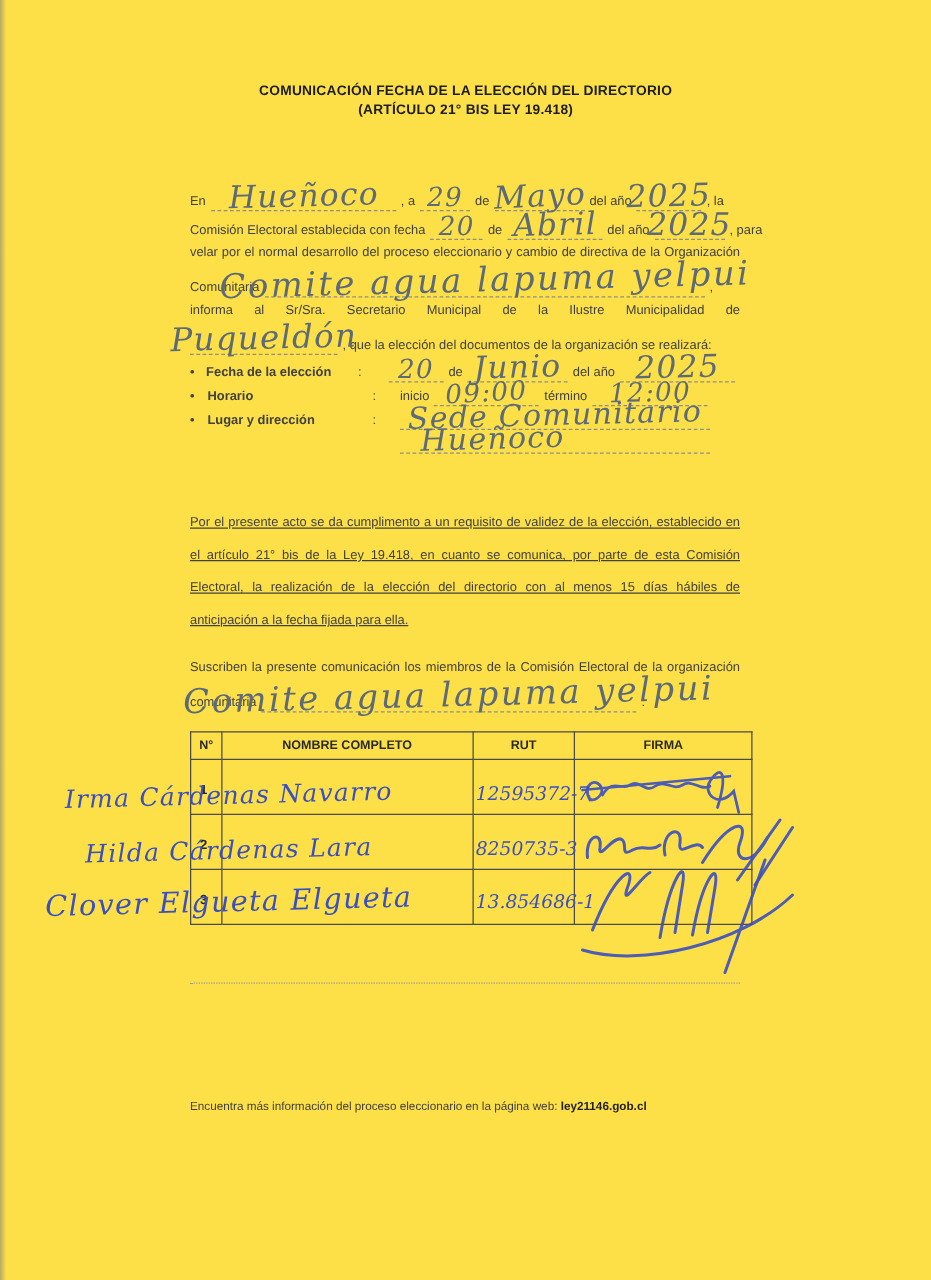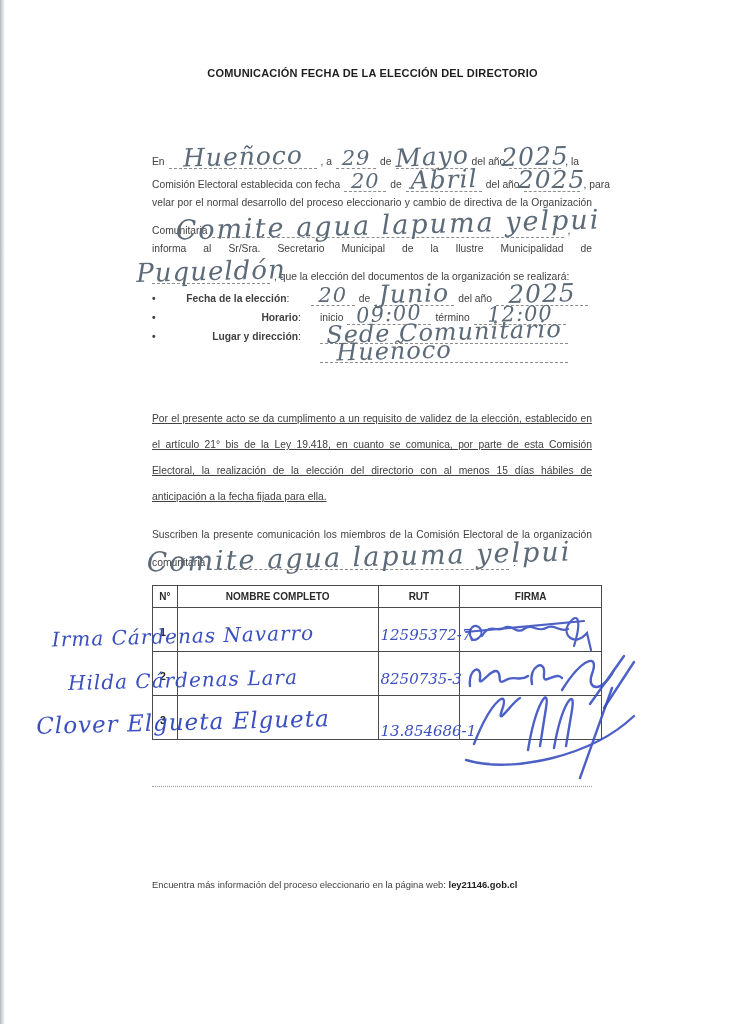--- a/index.html
+++ b/index.html
@@ -1,18 +1,18 @@
 <!DOCTYPE html>
 <html><head>
 <meta charset="utf-8">
 <style>
   html,body{margin:0;padding:0;background:#e8e8e8;}
   .page{
     position:relative;width:745px;height:1024px;margin:0 auto;
-    background:#ffffff;overflow:hidden;
+    background:#fde047;overflow:hidden;
     font-family:"Liberation Sans",sans-serif;color:#3c3c3c;
   }
   .scan-edge{position:absolute;left:0;top:0;bottom:0;width:5px;
     background:linear-gradient(90deg,rgba(120,125,130,.55),rgba(255,255,255,0));}
   .sec{position:absolute;left:152px;width:440px;}
 
   
   .title{left:0;width:745px;text-align:center;color:#1d1d1d;
     font-weight:bold;font-size:11px;line-height:15px;letter-spacing:.2px;}
 
@@ -33,21 +33,21 @@
     color:#5d6a78;white-space:nowrap;letter-spacing:1px;}
   .hw-xl{font-size:25px;}
   .hw-lg{font-size:21px;}
   .tilt-l{transform:translateX(-50%) rotate(-3deg) !important;}
   .tilt-s{transform:translateX(-50%) rotate(-1.5deg) !important;}
   .ink-blue{color:#3a4fc0;}
 
   
   .bullet-row{display:flex;align-items:flex-end;margin-bottom:6px;}
   .bdot{width:14px;font-weight:bold;padding-bottom:2px;}
-  .blabel{width:132px;font-weight:bold;padding-bottom:2px;text-align:right;}
+  .blabel{width:132px;font-weight:bold;padding-bottom:2px;}
   .bcolon{width:22px;padding-bottom:2px;}
   .bcontent{flex:1;display:flex;align-items:flex-end;white-space:nowrap;}
   .bcontent .w{padding-bottom:2px;}
 
   
   table.sig{border-collapse:collapse;table-layout:fixed;}
   table.sig th,table.sig td{border:1.4px solid #4b4b4b;padding:0;position:relative;}
   table.sig th{font-size:10px;font-weight:bold;color:#2a2a2a;height:21px;text-align:center;}
   table.sig td{height:43px;overflow:visible;}
   .c-num{width:24px;} .c-nombre{width:200px;} .c-rut{width:81px;} .c-firma{width:141px;}
@@ -63,20 +63,21 @@
   .foot b{color:#1f1f1f;}
 </style>
 </head>
 <body>
 
 <div class="page">
   <div class="scan-edge"></div>
 
   <div class="sec title" style="top:66px;">
     <div>COMUNICACIÓN FECHA DE LA ELECCIÓN DEL DIRECTORIO</div>
+    <div>(ARTÍCULO 21° BIS LEY 19.418)</div>
   </div>
 
   <div class="sec pt" style="top:146px;">
     <div class="line">
       <span class="w">En</span>
       <span class="blank" style="width:148px;">
         <span class="hw hw-xl tilt-s">Hueñoco</span>
       </span>
       <span class="w">, a</span>
       <span class="blank" style="width:40px;">
@@ -248,21 +249,21 @@
           </td>
         </tr>
         <tr>
           <td class="c-num">
               <span>3</span>
             </td>
           <td class="c-nombre">
               <span class="hw ink-blue name-hw name-hw-big tilt-s">Clover Elgueta Elgueta</span>
             </td>
           <td class="c-rut">
-              <span class="hw ink-blue rut-hw" style="bottom:0;">13.854686-1</span>
+              <span class="hw ink-blue rut-hw" style="bottom:10px;">13.854686-1</span>
             </td>
           <td class="c-firma">
             <svg class="sigsvg" style="top:-14px;" width="185" height="100" viewBox="0 0 185 100">
               <g fill="none" stroke="#3a4fc0" stroke-width="2.4" stroke-linecap="round" opacity="0.9">
                 <path d="M14 62 C32 16 50 6 42 28 C36 46 52 20 60 16"></path>
                 <path d="M68 68 C76 20 90 2 86 26 L80 64"></path>
                 <path d="M94 66 C102 20 116 4 112 28 L106 64"></path>
                 <path d="M6 78 C52 92 132 74 174 34"></path>
                 <path d="M152 6 L120 96"></path>
               </g>

